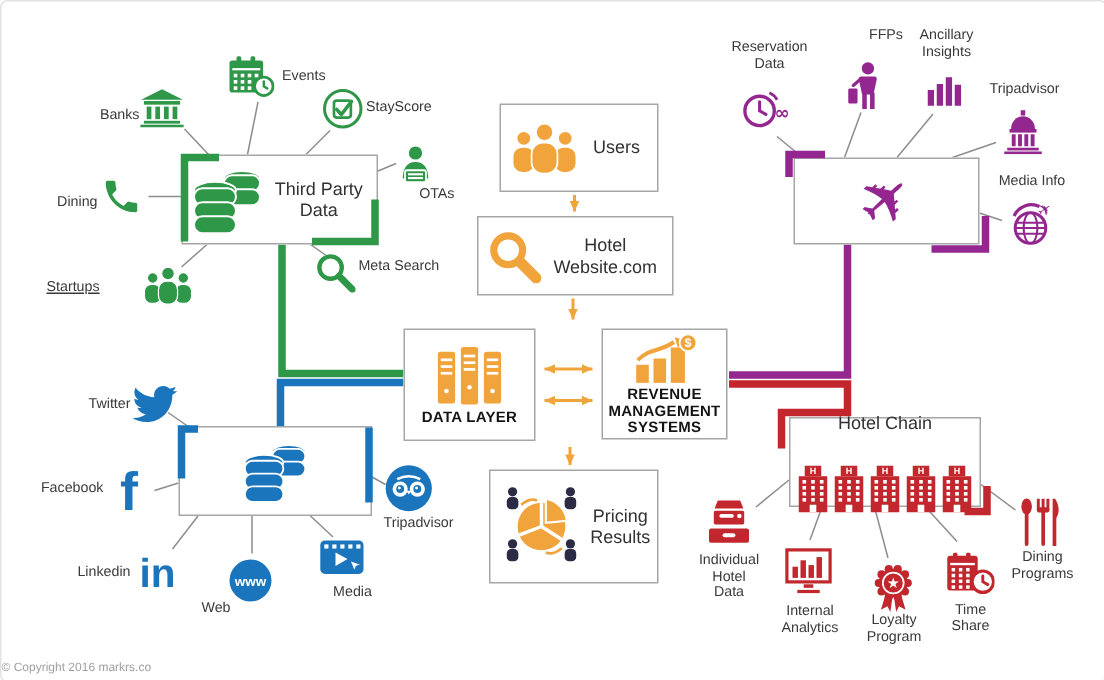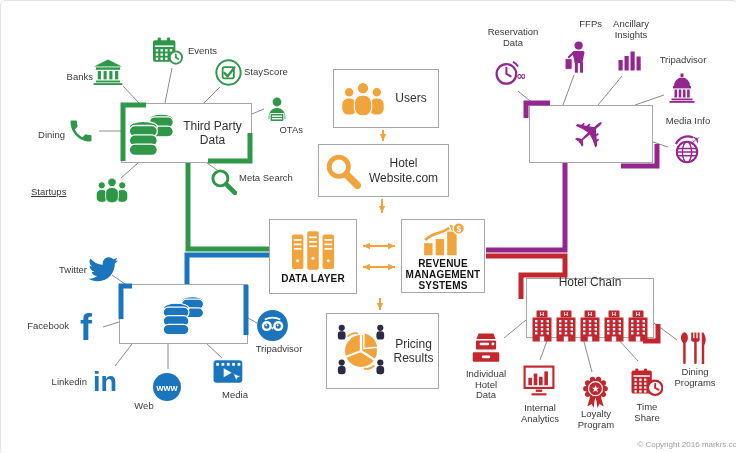--- a/index.html
+++ b/index.html
@@ -10,21 +10,21 @@
         display:flex;align-items:center;justify-content:center;}
   .node.row{flex-direction:row;gap:4px;padding:4px 6px;}
   .node.col{flex-direction:column;gap:2px;padding:4px 4px;}
   .box-title{font-size:12px;color:#323232;line-height:1.18;white-space:pre-line;text-align:center;flex:1;}
   .caps-label{font-weight:bold;font-size:10px;color:#141414;line-height:1.1;white-space:pre-line;
               text-align:center;letter-spacing:.2px;}
   .icon-wrap{flex:none;display:flex;align-items:center;justify-content:center;}
   .sat-icon{position:absolute;transform:translate(-50%,-50%);display:flex;align-items:center;justify-content:center;}
   .sat-label{position:absolute;font-size:9.5px;color:#3a3a3a;line-height:1.12;white-space:pre-line;}
   .hotel-row{display:flex;gap:4px;align-items:flex-end;justify-content:center;margin-top:1px;}
-  .copyright{position:absolute;left:0;right:0;bottom:5px;text-align:right;font-size:8px;color:#a0a0a0;padding-left:15px;}
+  .copyright{position:absolute;left:0;right:0;bottom:5px;text-align:left;font-size:8px;color:#a0a0a0;}
 </style>
 </head>
 <body>
 
 <div class="stage" id="stage">
   <svg class="layer" id="wires-under" width="736" height="453">
       <line x1="138" y1="102" x2="122" y2="85" stroke="#8c8c8c" stroke-width="1"></line>
       <line x1="164" y1="102" x2="171" y2="67" stroke="#8c8c8c" stroke-width="1"></line>
       <line x1="203" y1="102" x2="219" y2="86" stroke="#8c8c8c" stroke-width="1"></line>
       <line x1="251" y1="113" x2="263" y2="108" stroke="#8c8c8c" stroke-width="1"></line>

